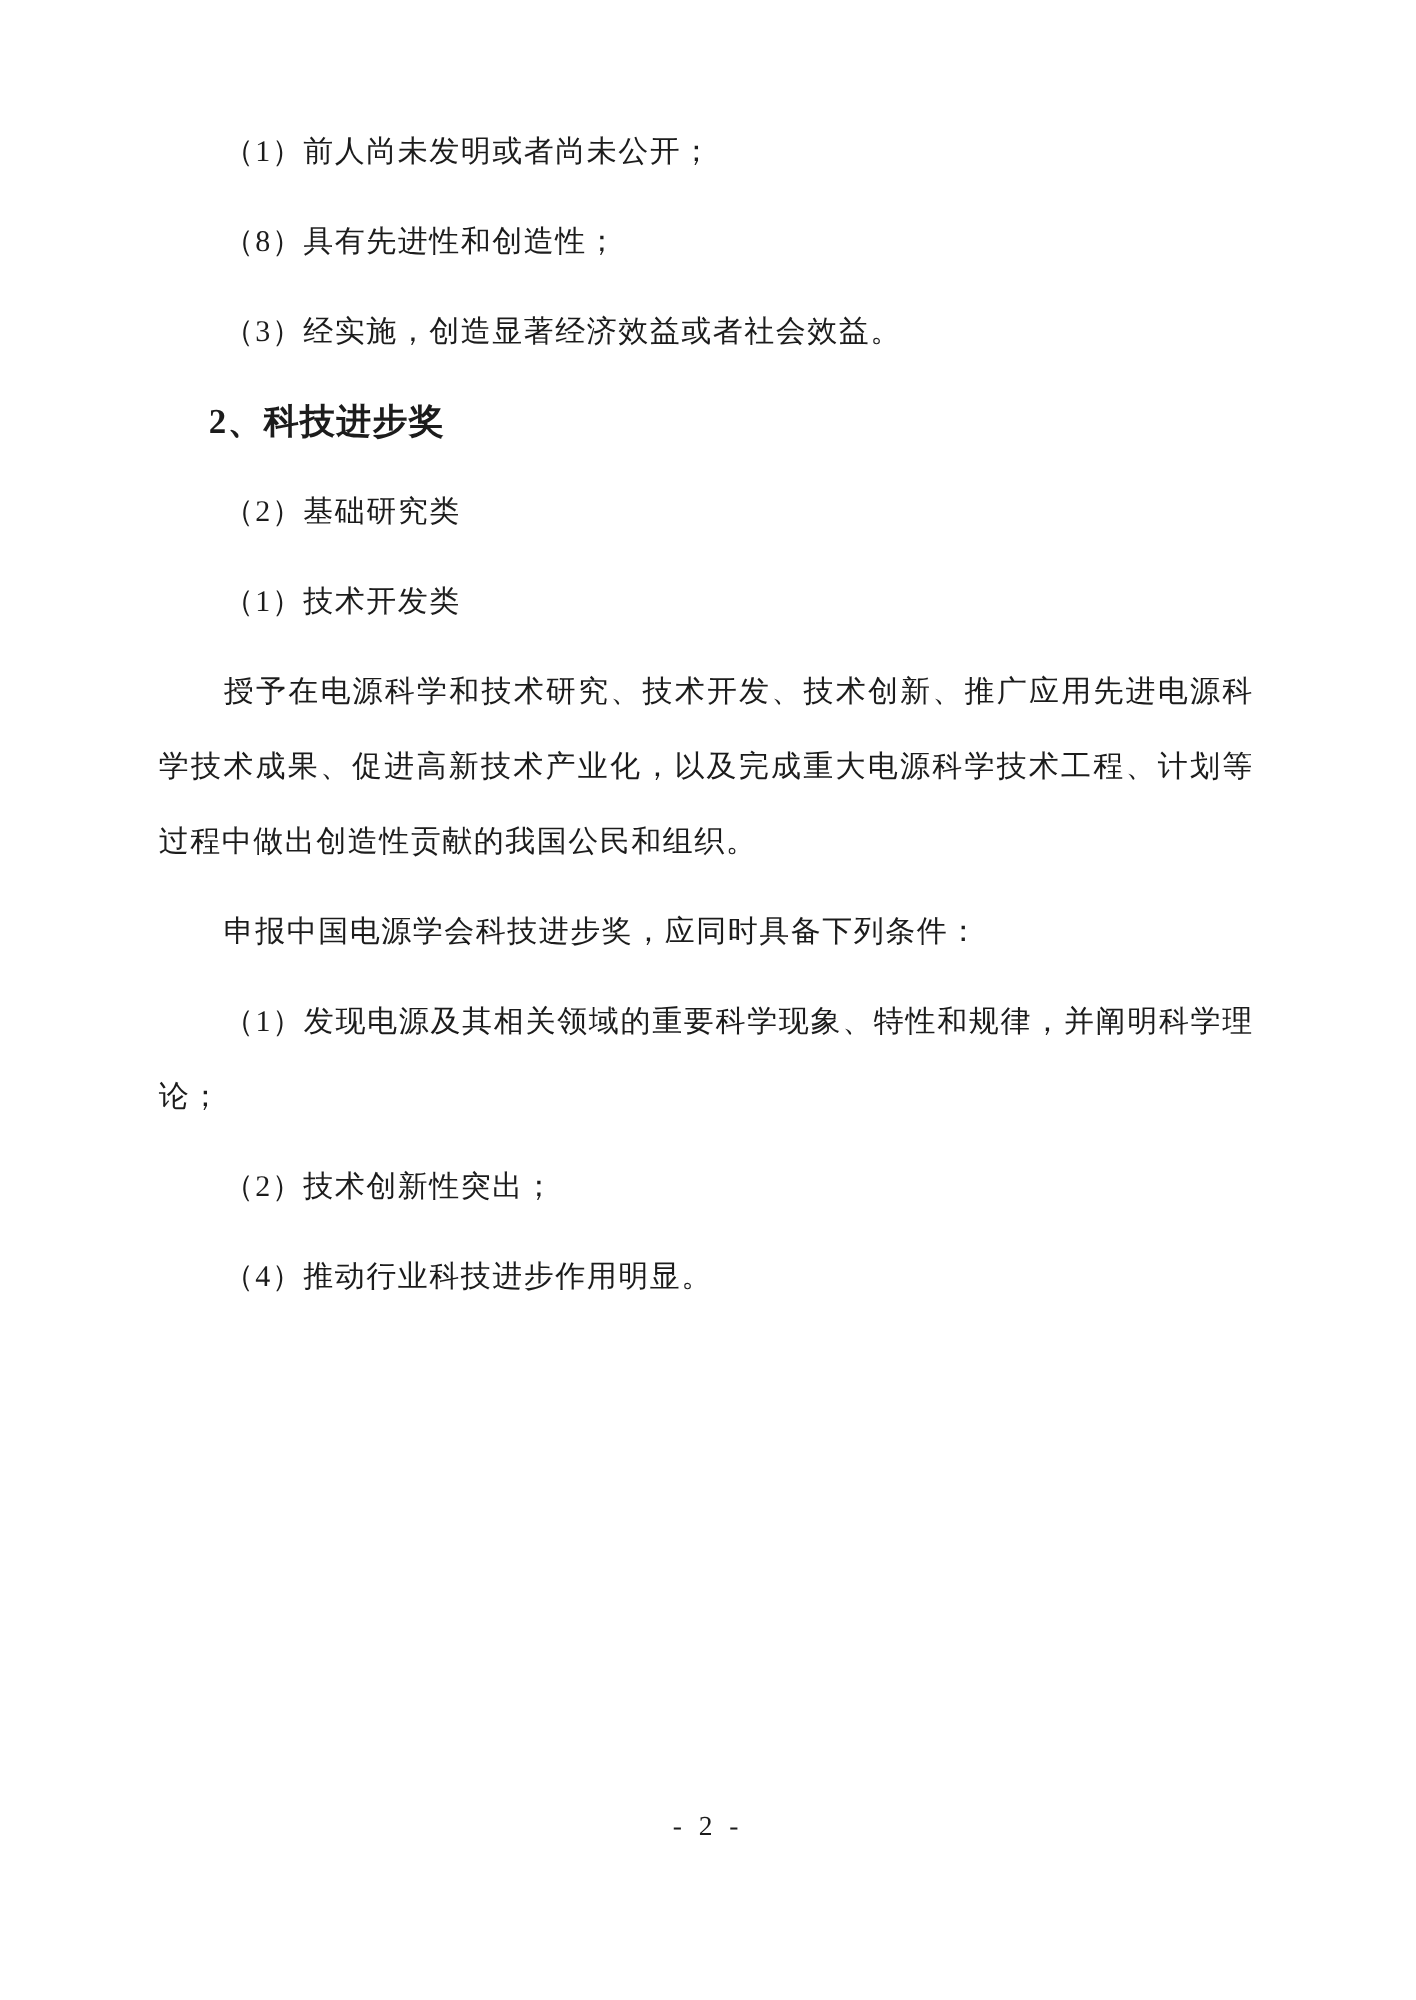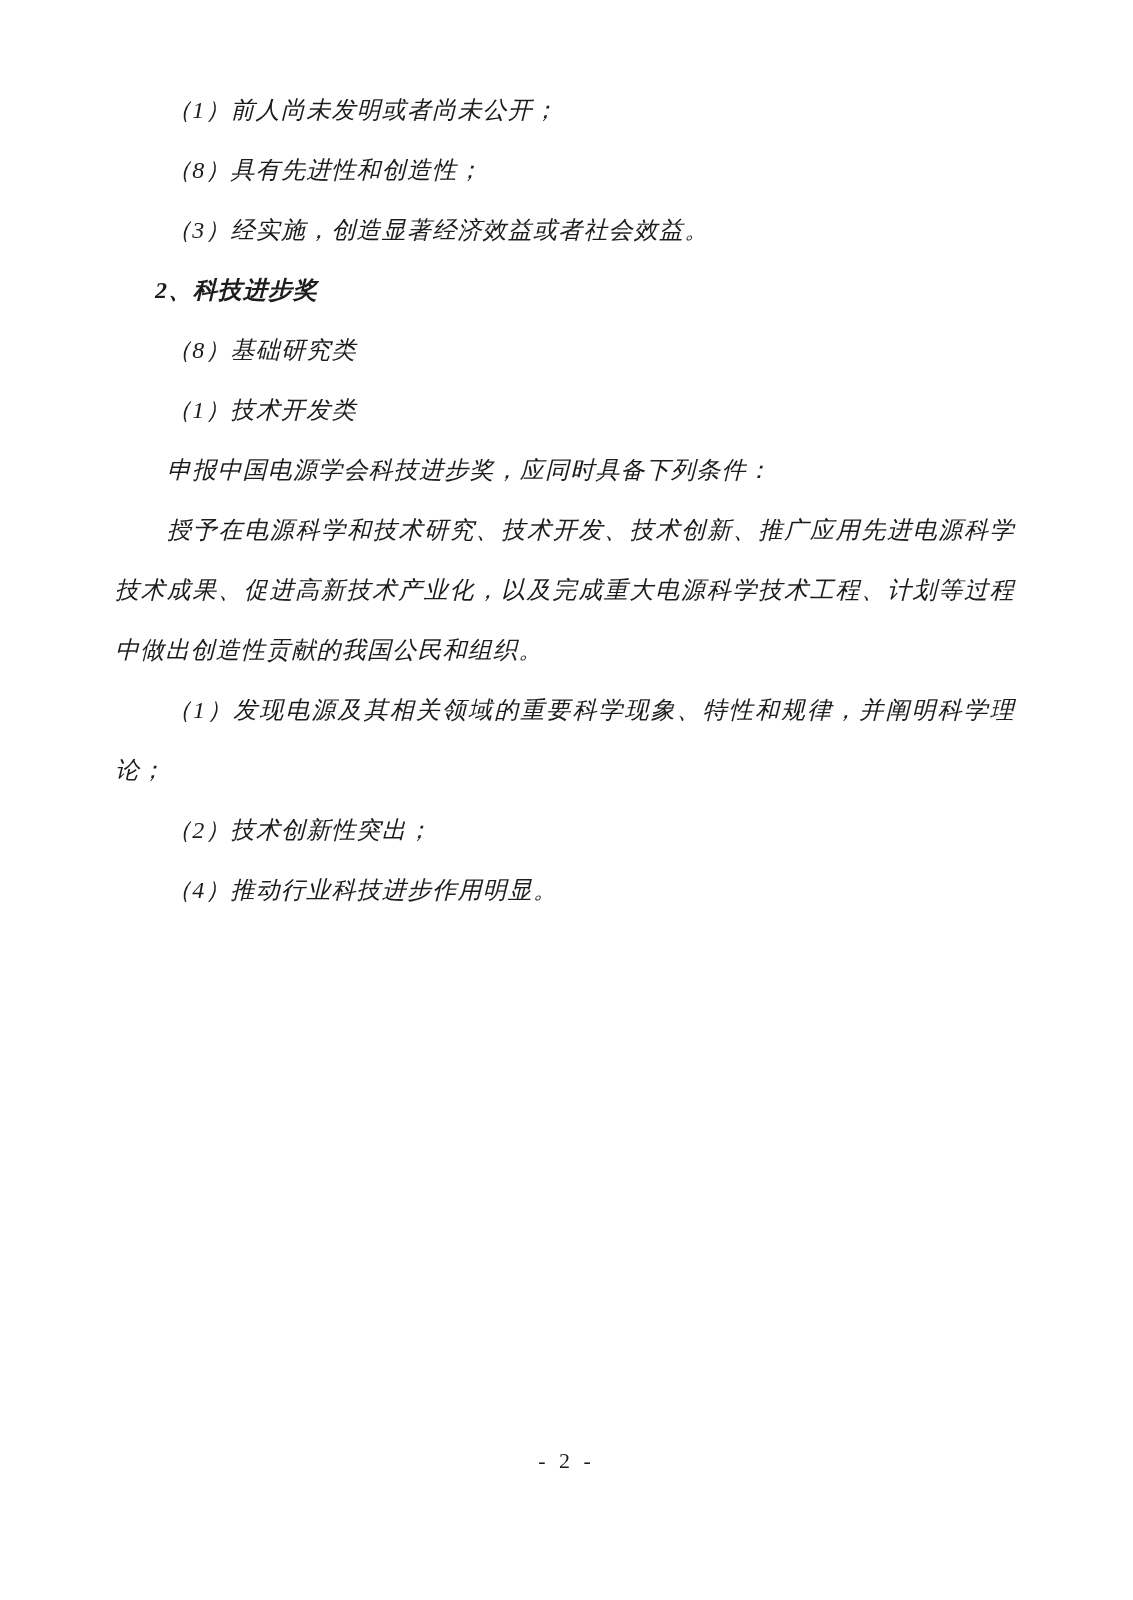--- a/index.html
+++ b/index.html
@@ -16,33 +16,32 @@
     font-family: "Liberation Serif", "DejaVu Serif", serif;
     color: #1c1c1c;
   }
   .content {
     position: absolute;
     left: 115px;
     top: 80px;
     width: 900px;
   }
   .content p {
-    margin: 0;
+    margin: 12px;
     font-size: 24px;
     line-height: 60px;
     letter-spacing: 1.2px;
     text-indent: 52px;
     text-align: justify;
     text-justify: inter-character;
     word-break: break-all;
-    font-style: italic;
   }
   .content p.heading {
     font-weight: bold;
-    font-size: 24px;
+    font-size: 28px;
     letter-spacing: 1px;
     text-indent: 40px;
     text-align: left;
   }
   .footer {
     position: absolute;
     left: 0;
     top: 1448px;
     width: 100%;
     text-align: center;
@@ -53,22 +52,22 @@
 </style>
 </head>
 <body>
 
 <div class="page">
   <div class="content">
     <p>（1）前人尚未发明或者尚未公开；</p>
     <p>（8）具有先进性和创造性；</p>
     <p>（3）经实施，创造显著经济效益或者社会效益。</p>
     <p class="heading">2、科技进步奖</p>
-    <p>（8）基础研究类</p>
+    <p>（2）基础研究类</p>
     <p>（1）技术开发类</p>
+    <p>授予在电源科学和技术研究、技术开发、技术创新、推广应用先进电源科学技术成果、促进高新技术产业化，以及完成重大电源科学技术工程、计划等过程中做出创造性贡献的我国公民和组织。</p>
     <p>申报中国电源学会科技进步奖，应同时具备下列条件：</p>
-    <p>授予在电源科学和技术研究、技术开发、技术创新、推广应用先进电源科学技术成果、促进高新技术产业化，以及完成重大电源科学技术工程、计划等过程中做出创造性贡献的我国公民和组织。</p>
     <p>（1）发现电源及其相关领域的重要科学现象、特性和规律，并阐明科学理论；</p>
     <p>（2）技术创新性突出；</p>
     <p>（4）推动行业科技进步作用明显。</p>
   </div>
   <div class="footer">- 2 -</div>
 </div>
 
 </body></html>

